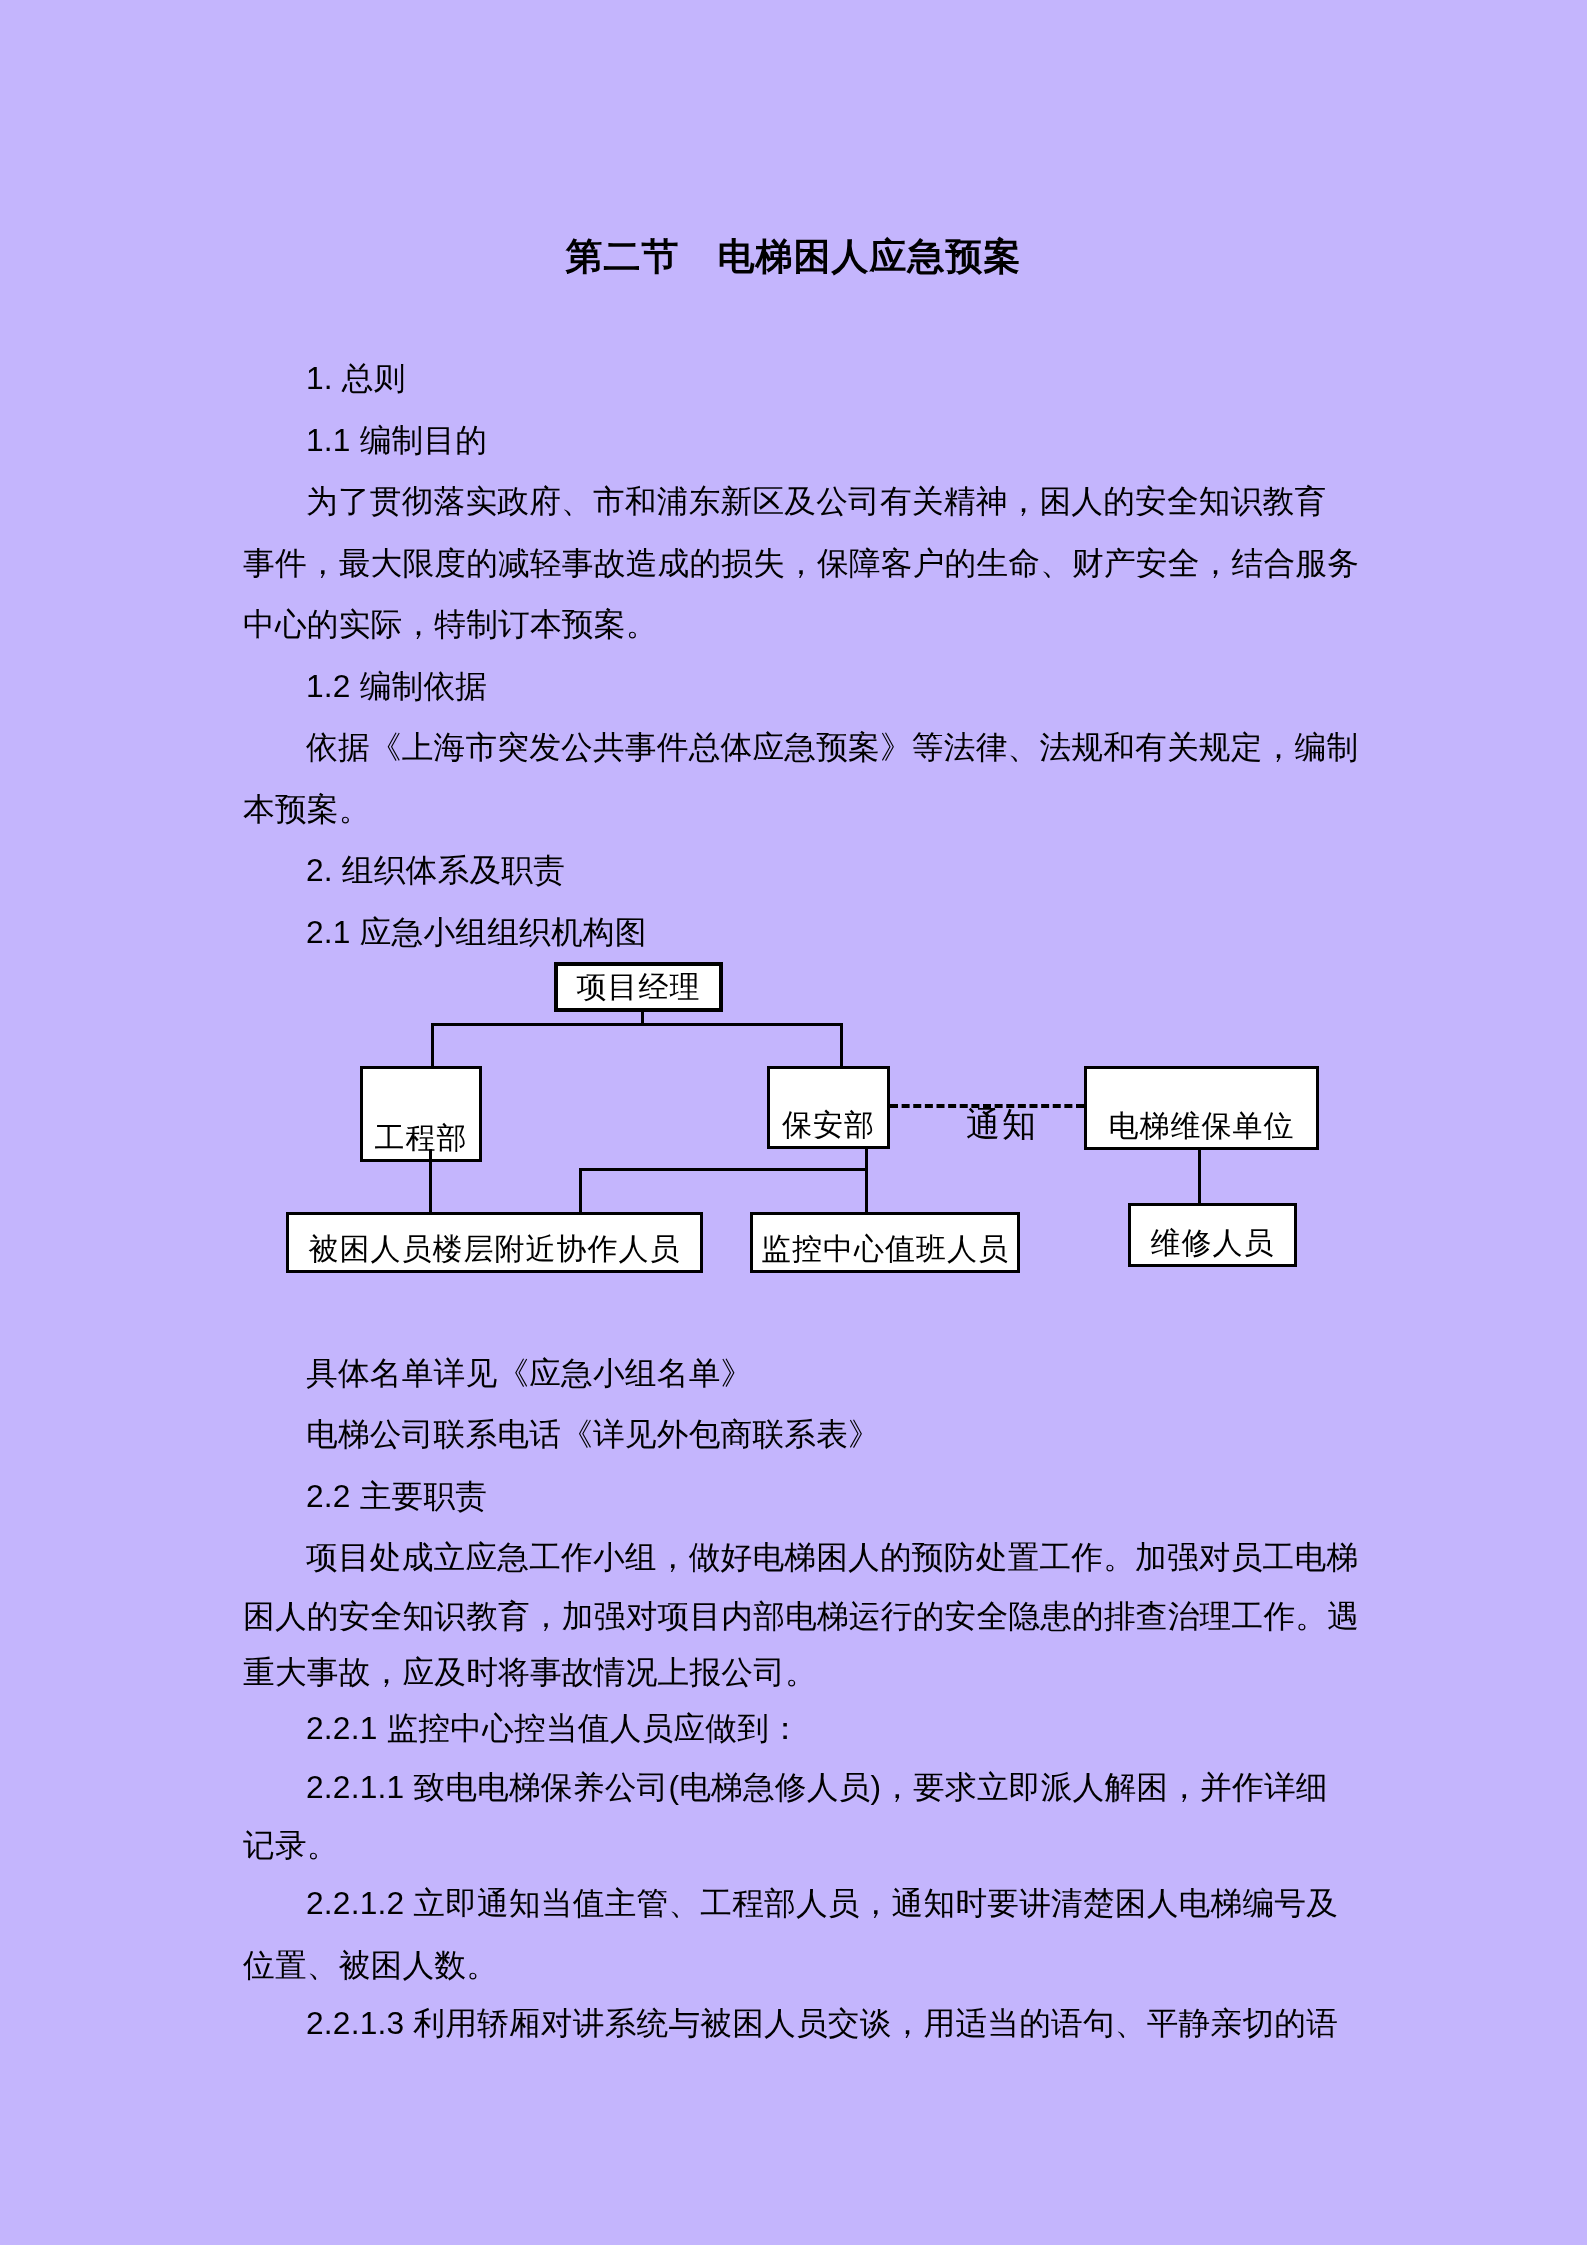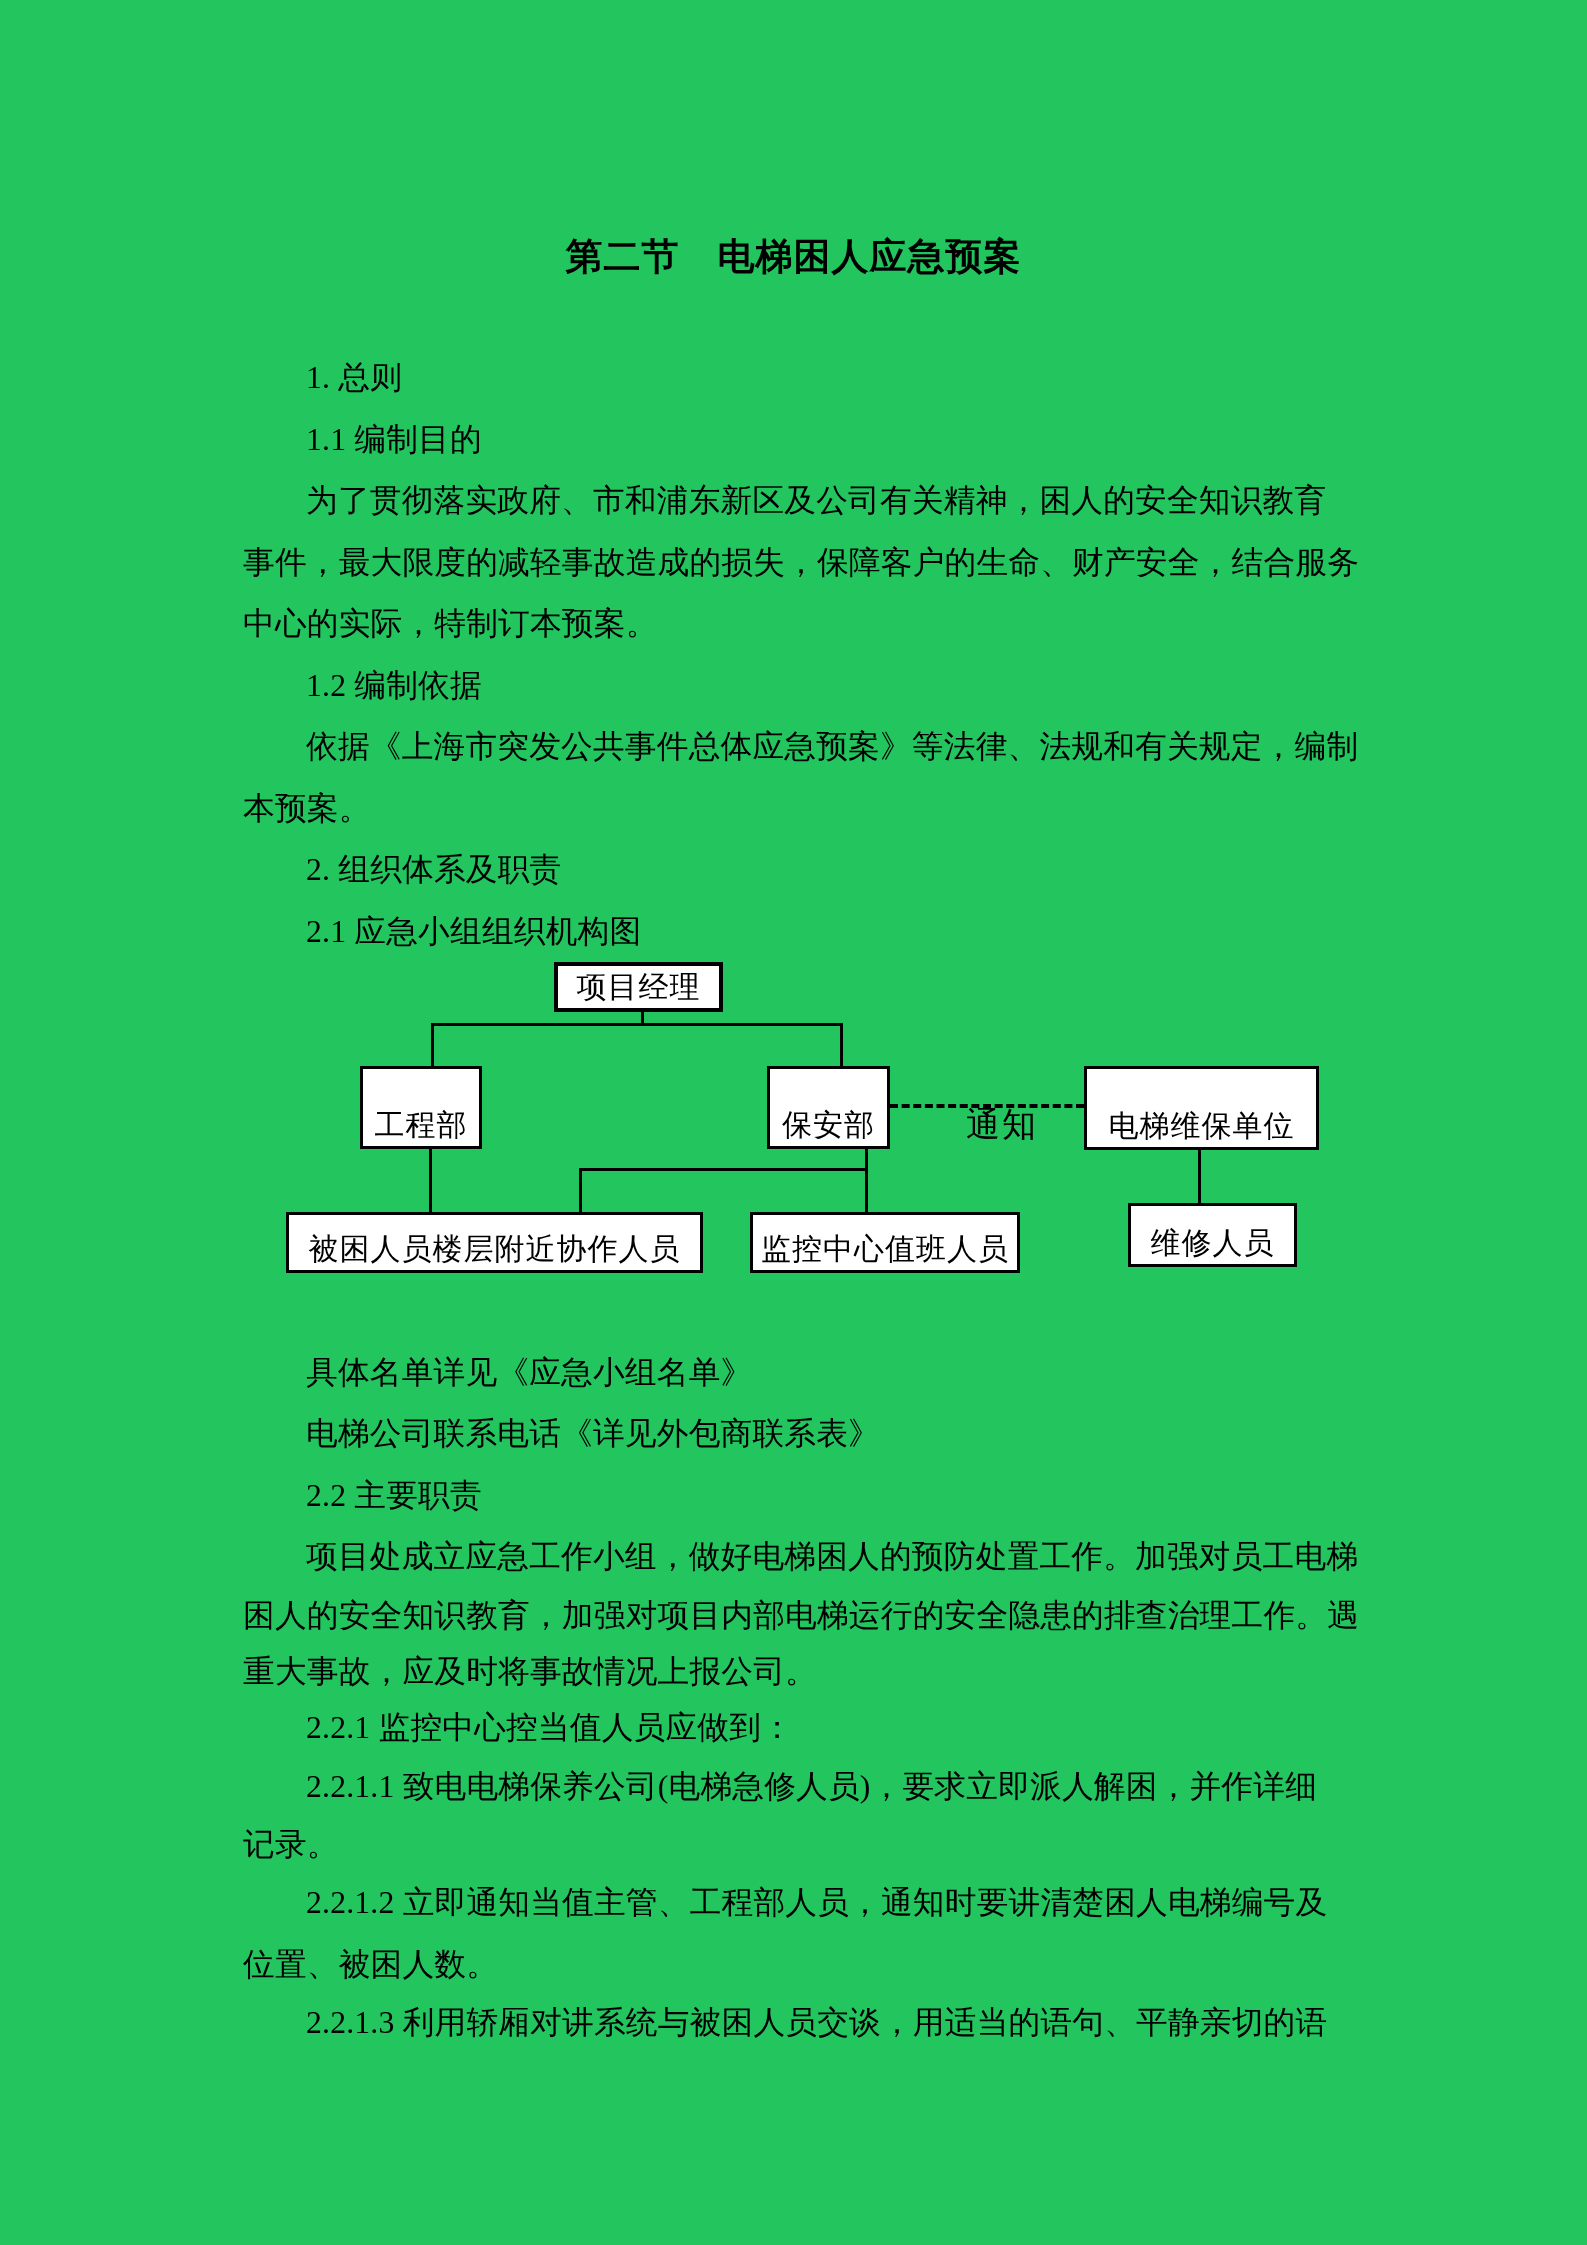--- a/index.html
+++ b/index.html
@@ -1,21 +1,21 @@
 <!DOCTYPE html>
 <html><head>
 <meta charset="utf-8">
 <style>
   html, body { margin: 0; padding: 0; background: #ffffff; }
   .page {
     position: relative;
     width: 1587px;
     height: 2245px;
-    background: #22c55e;
-    font-family: Liberation Serif, serif;
+    background: #c4b5fd;
+    font-family: Liberation Sans, sans-serif;
     color: #000000;
     overflow: hidden;
   }
   .doc-title {
     position: absolute;
     top: 232px;
     left: 0;
     width: 1587px;
     text-align: center;
     font-size: 37px;
@@ -78,21 +78,21 @@
   <div>
     <div class="node" style="left:554px;top:962px;width:169px;height:50px;border-width:4px">
       <span>项目经理</span>
     </div>
 
     <div class="vline" style="left:641px;top:1012px;height:12px"></div>
     <div class="hline" style="left:431px;top:1023px;width:412px"></div>
     <div class="vline" style="left:431px;top:1023px;height:43px"></div>
     <div class="vline" style="left:840px;top:1023px;height:43px"></div>
 
-    <div class="node" style="left:360px;top:1066px;width:122px;height:83px">
+    <div class="node" style="left:360px;top:1066px;width:122px;height:96px">
       <span>工程部</span>
     </div>
     <div class="node" style="left:767px;top:1066px;width:123px;height:83px">
       <span>保安部</span>
     </div>
     <div class="node" style="left:1084px;top:1066px;width:235px;height:84px">
       <span>电梯维保单位</span>
     </div>
 
     <div class="edge-dashed" style="left:890px;top:1104px;width:194px"></div>

